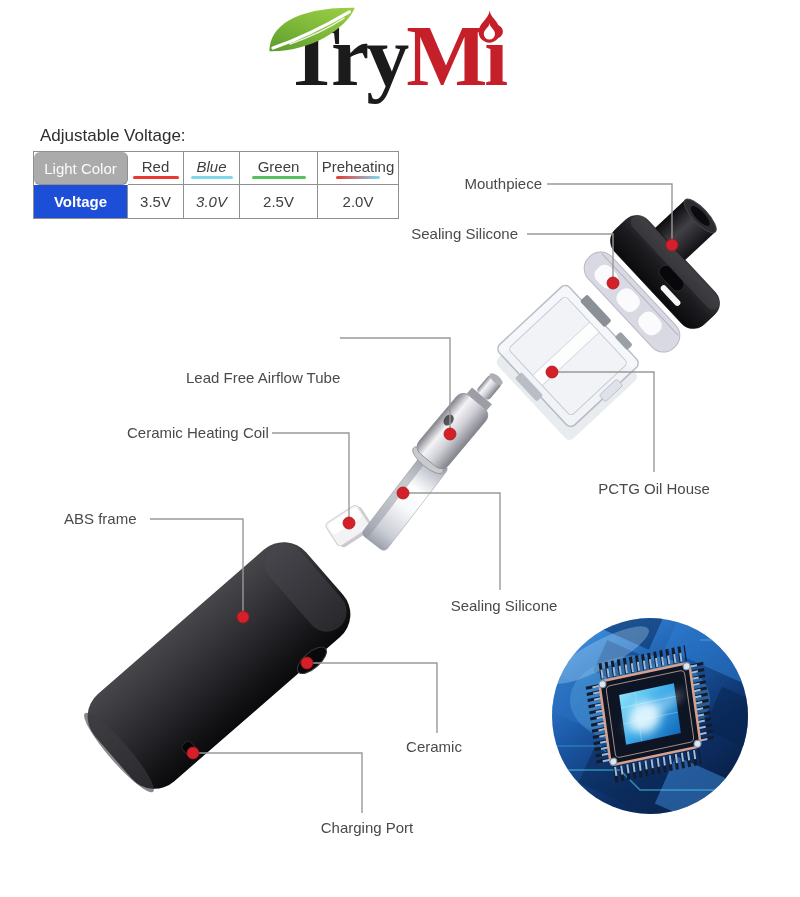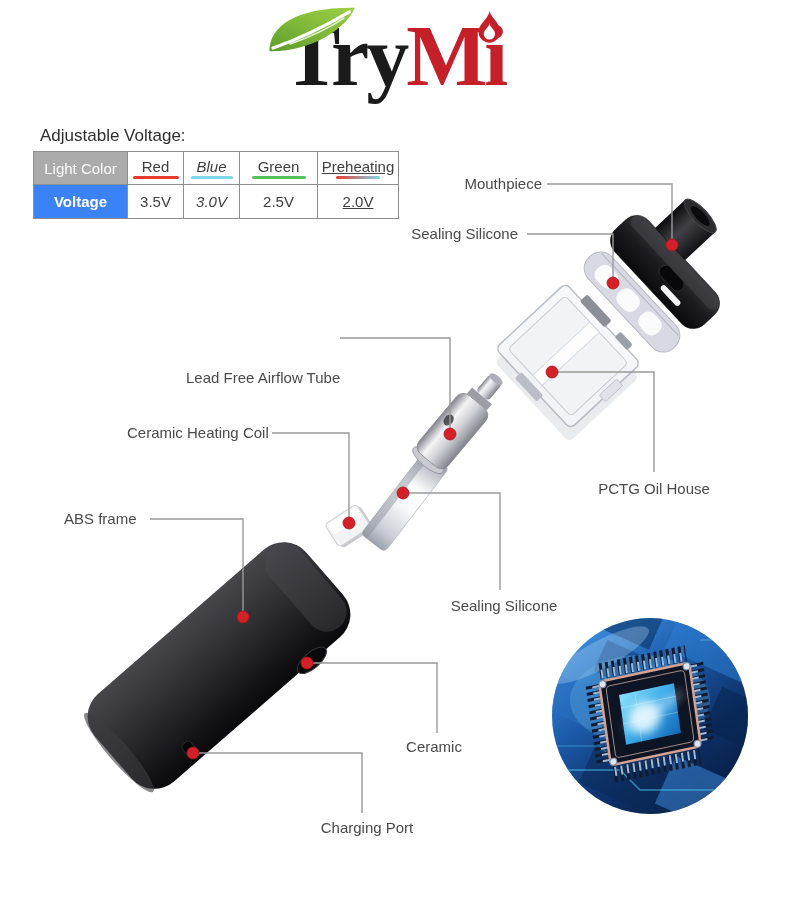--- a/index.html
+++ b/index.html
@@ -16,23 +16,23 @@
   .flame-wrap{position:absolute;left:476px;top:10px;width:27px;height:37px;}
 
   
   .v-title{position:absolute;left:40px;top:126px;font-size:17px;color:#2e2e2e;}
   .vtable{position:absolute;left:33px;top:151px;border:1px solid #8f8f8f;background:#fff;}
   .vrow{display:flex;}
   .vcell{box-sizing:border-box;height:33px;border-right:1px solid #8f8f8f;border-bottom:1px solid #8f8f8f;
          display:flex;flex-direction:column;align-items:center;justify-content:center;font-size:15px;color:#3f3f3f;}
   .vrow:last-child .vcell{border-bottom:none;}
   .vcell:last-child{border-right:none;}
-  .c0{width:94px;} .c1{width:56px;} .c2{width:56px;font-style:italic;} .c3{width:78px;} .c4{width:80px;text-decoration:underline;}
-  .head-gray{background:#ababab;color:#fbfbfb;}
-  .head-black{background:#3b82f6;color:#ffffff;font-weight:bold;}
+  .c0{width:94px;} .c1{width:56px;} .c2{width:56px;font-style:italic;} .c3{width:78px;} .c4{width:80px;}
+  .head-gray{background:#ababab;color:#fbfbfb;border-radius:6px;}
+  .head-black{background:#1d4ed8;color:#ffffff;font-weight:bold;}
   .lc-underline{display:block;height:3px;border-radius:2px;margin-top:1px;}
   .c1 .lc-underline{width:46px;} .c2 .lc-underline{width:42px;}
   .c3 .lc-underline{width:54px;} .c4 .lc-underline{width:44px;}
 
   
   .lbl{position:absolute;font-size:15px;color:#4a4a4a;line-height:18px;white-space:nowrap;}
   .t-right{text-align:right;} .t-center{text-align:center;}
 </style>
 </head>
 <body>

